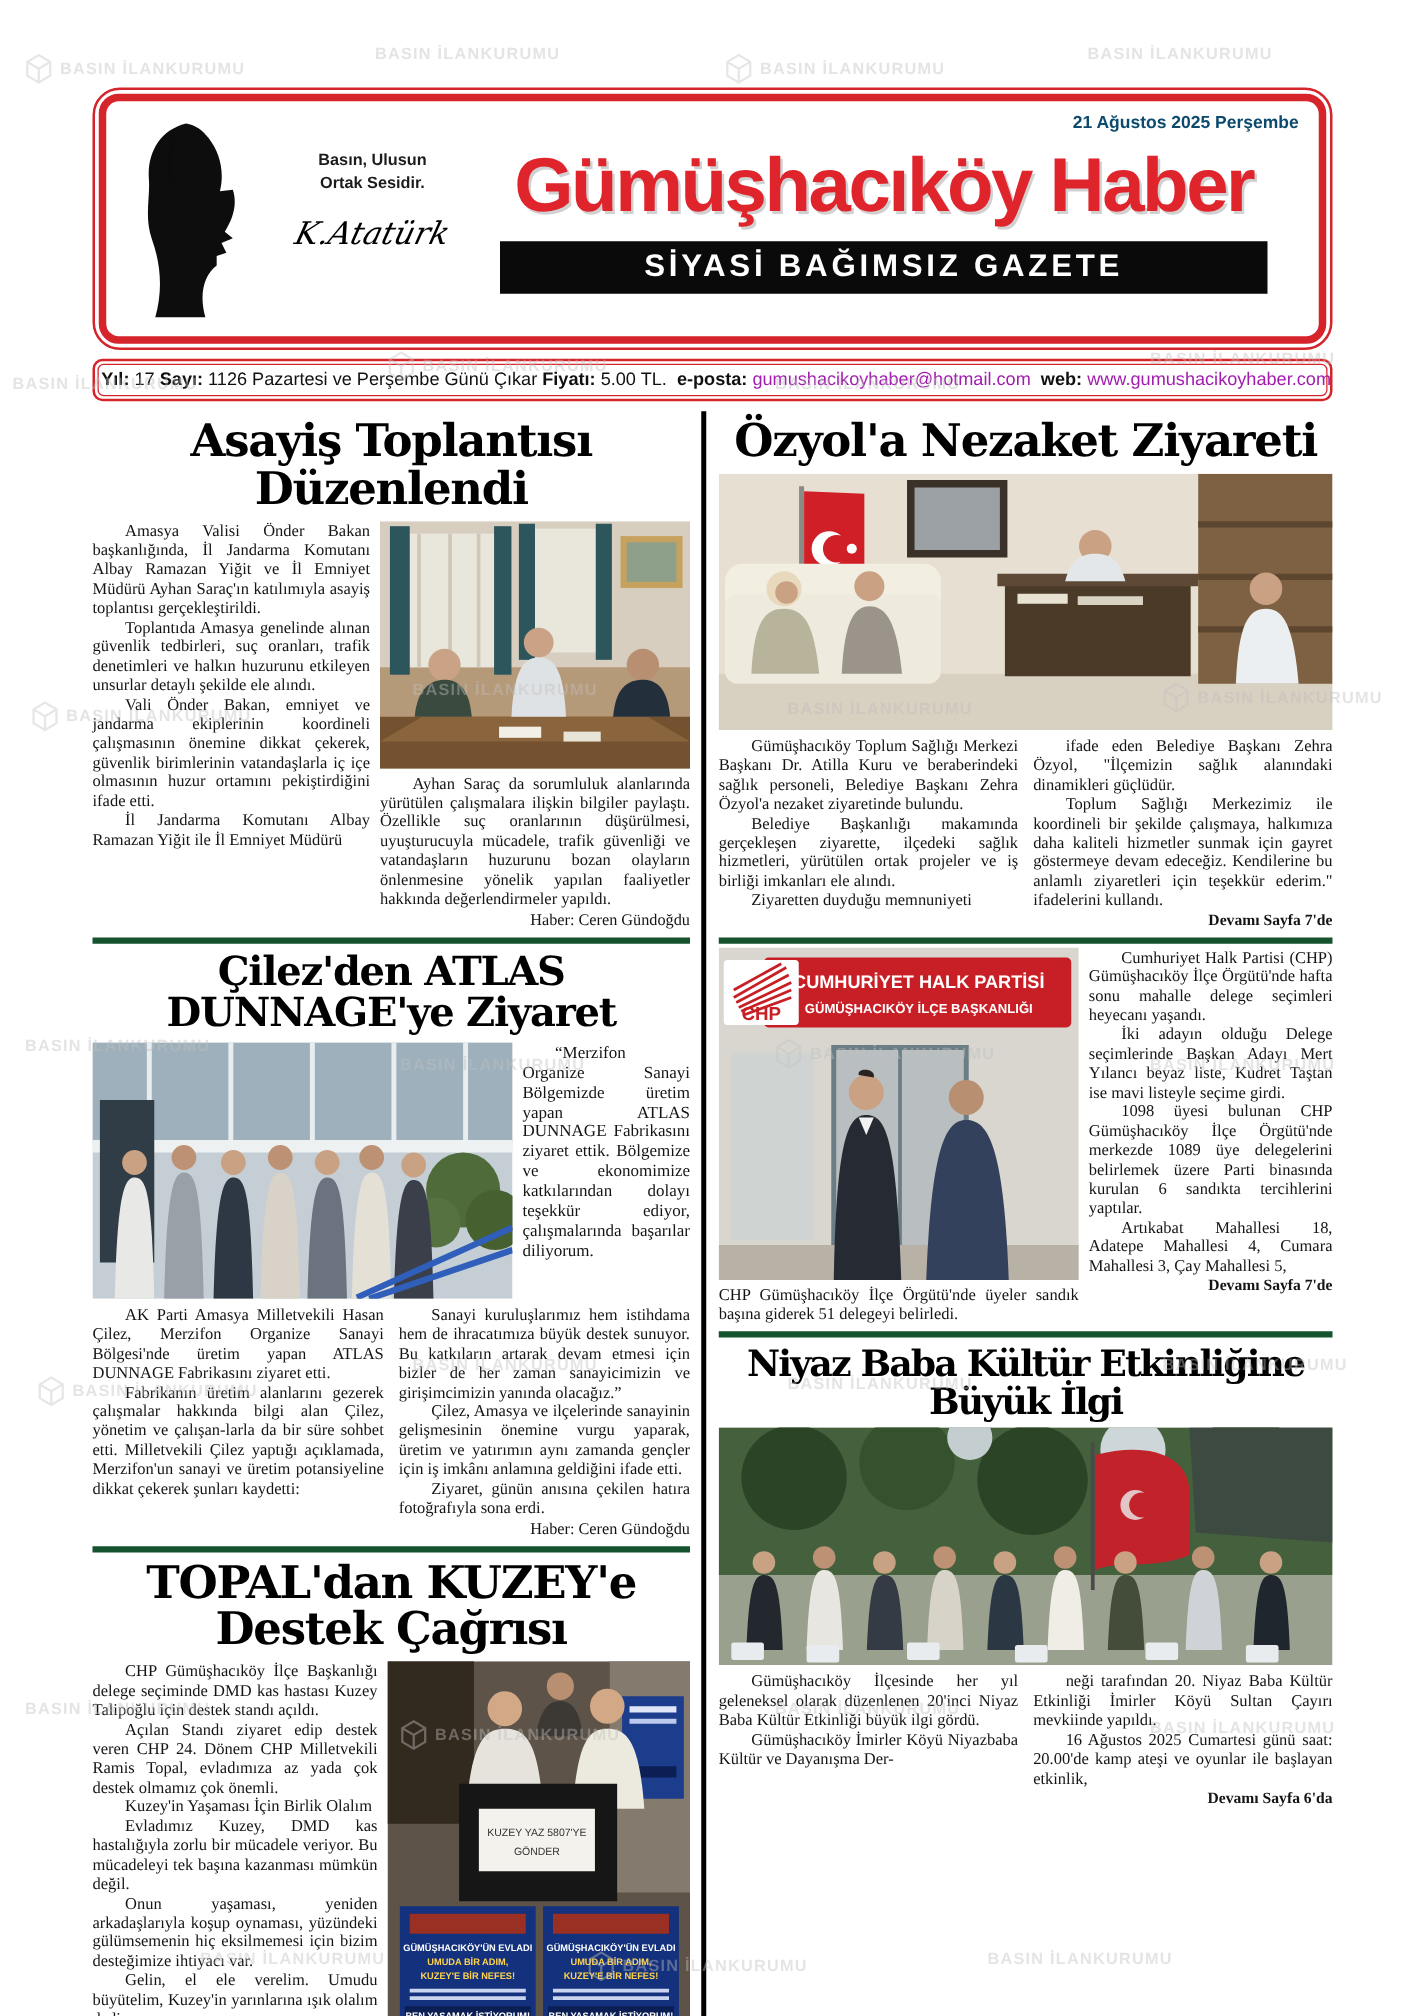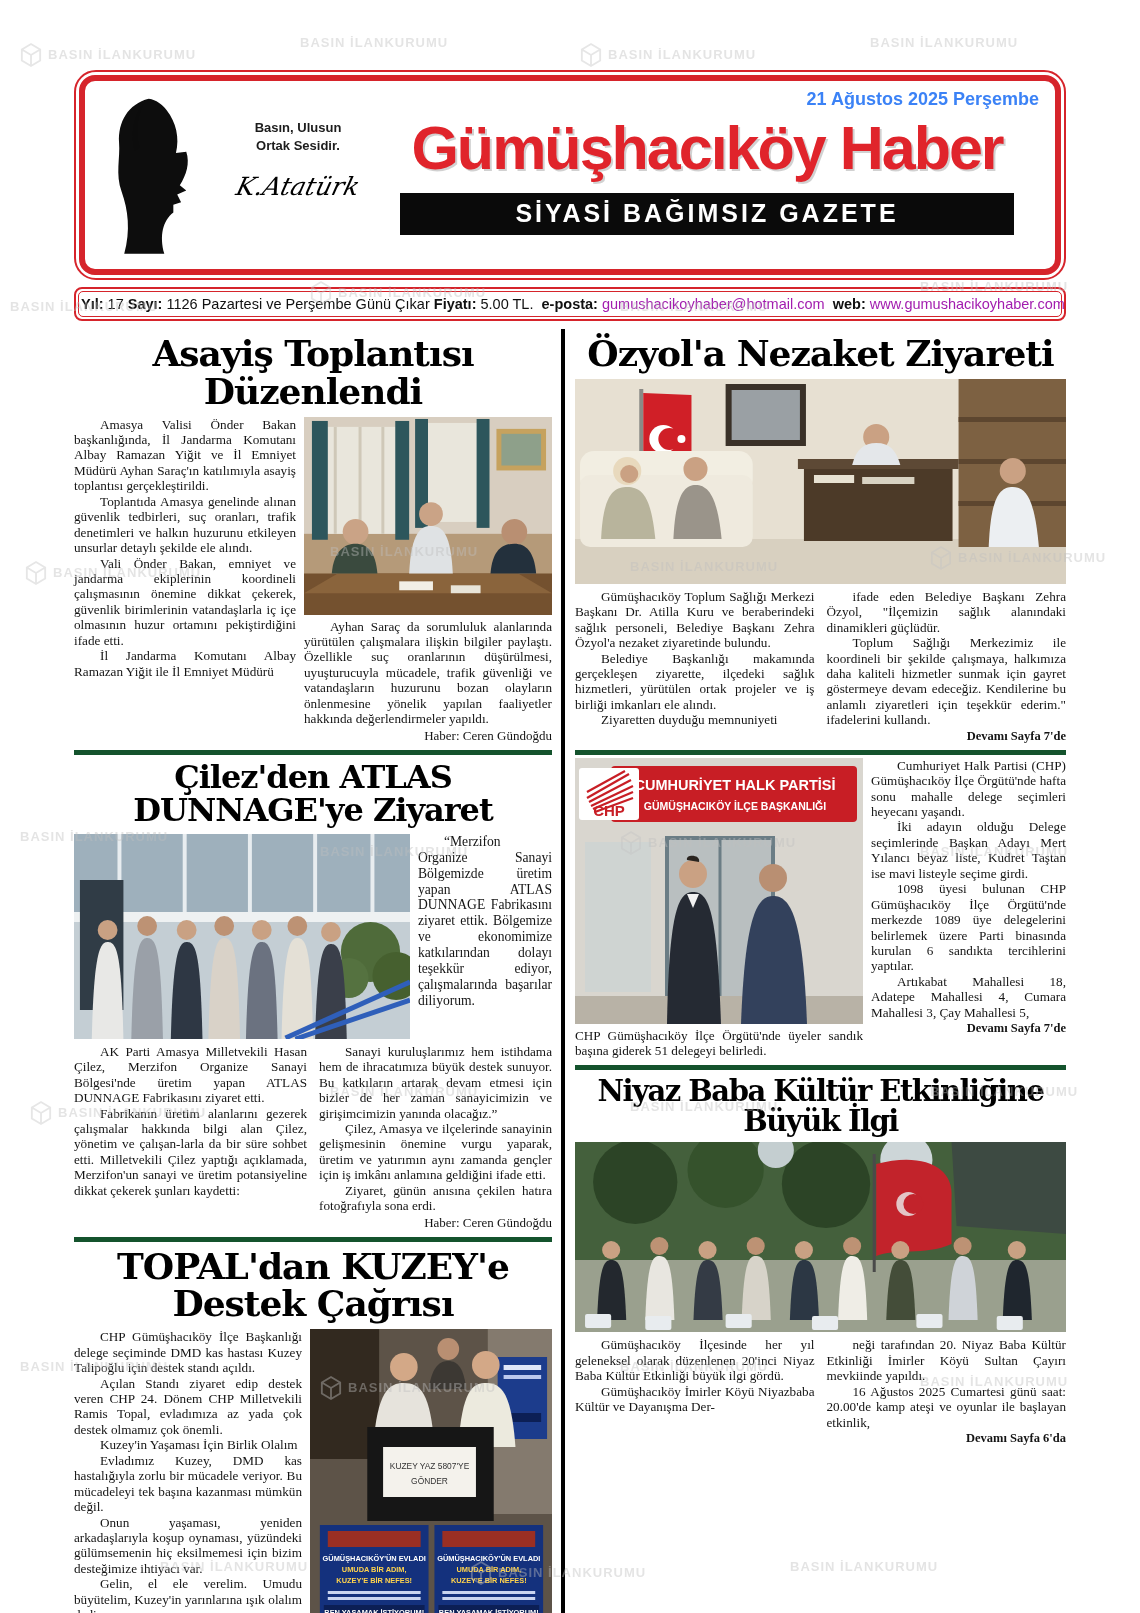--- a/index.html
+++ b/index.html
@@ -10,21 +10,21 @@
   .wm{position:absolute;display:flex;align-items:center;gap:6px;color:#bfbfbf;
       font-family:"Liberation Sans",sans-serif;font-weight:bold;font-size:13px;
       line-height:1.15;letter-spacing:1px;text-align:center;}
   .wm .t{display:flex;flex-direction:row;}
   
   .sheet{position:absolute;left:74px;top:70px;width:992px;z-index:2;}
   
   .mast-outer{border:2px solid #d6242b;border-radius:22px;padding:3px;background:#fff;}
   .mast{border:6px solid #d6242b;border-radius:16px;position:relative;height:188px;background:#fff;overflow:hidden;}
   .mast-date{position:absolute;right:16px;top:8px;font-family:"Liberation Sans",sans-serif;
-             font-weight:bold;font-size:18px;color:#3b82f6;}
+             font-weight:bold;font-size:14px;color:#0c4a6e;}
   .mast-row{display:flex;align-items:flex-start;padding:10px 14px 0 18px;}
   .ataturk{flex:0 0 120px;height:168px;}
   .slogan-block{flex:0 0 150px;padding-top:28px;text-align:center;}
   .slogan{font-family:"Liberation Sans",sans-serif;font-weight:bold;font-size:13px;color:#1c1c1c;line-height:1.35;}
   .signature{margin-top:18px;font-style:italic;font-size:25px;transform:skewX(-14deg);
              font-family:"DejaVu Serif",serif;color:#000;}
   .title-block{flex:1;text-align:center;padding-top:22px;}
   .paper-title{font-family:"Liberation Sans",sans-serif;font-weight:bold;font-size:61px;
                letter-spacing:-2px;color:#e0242b;white-space:nowrap;
                text-shadow:2px 2px 0 rgba(0,0,0,.18);}

